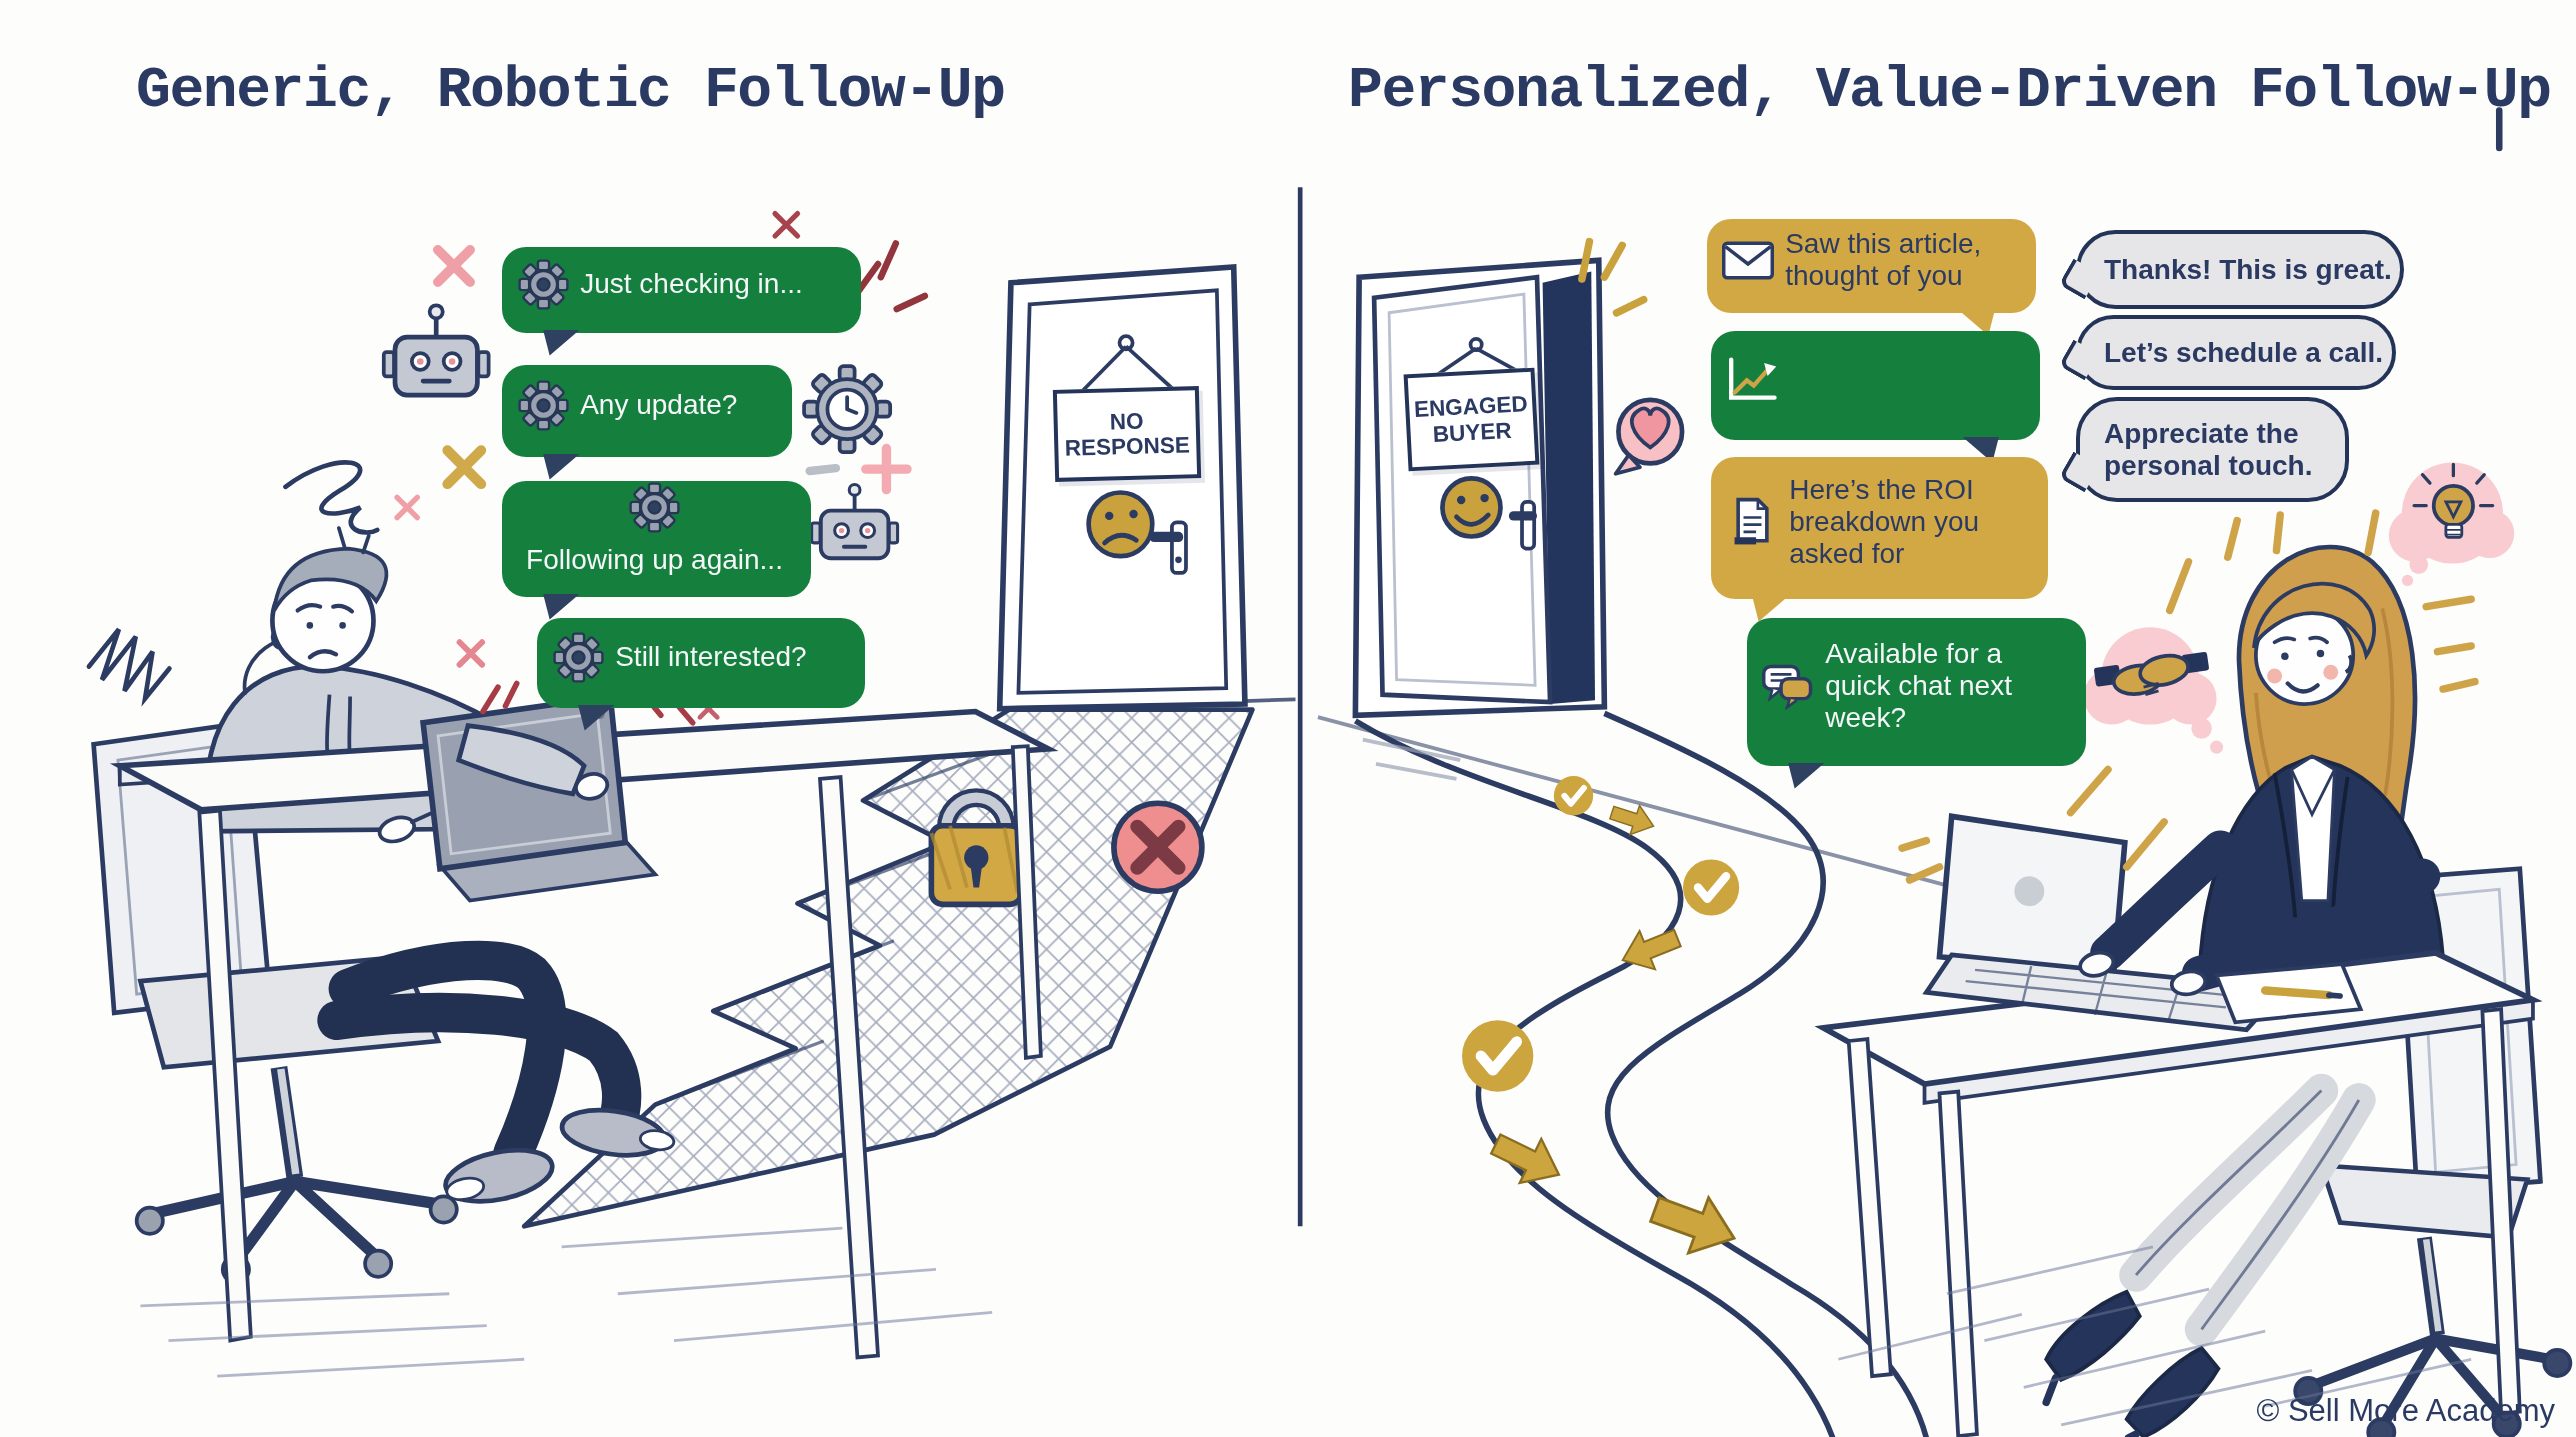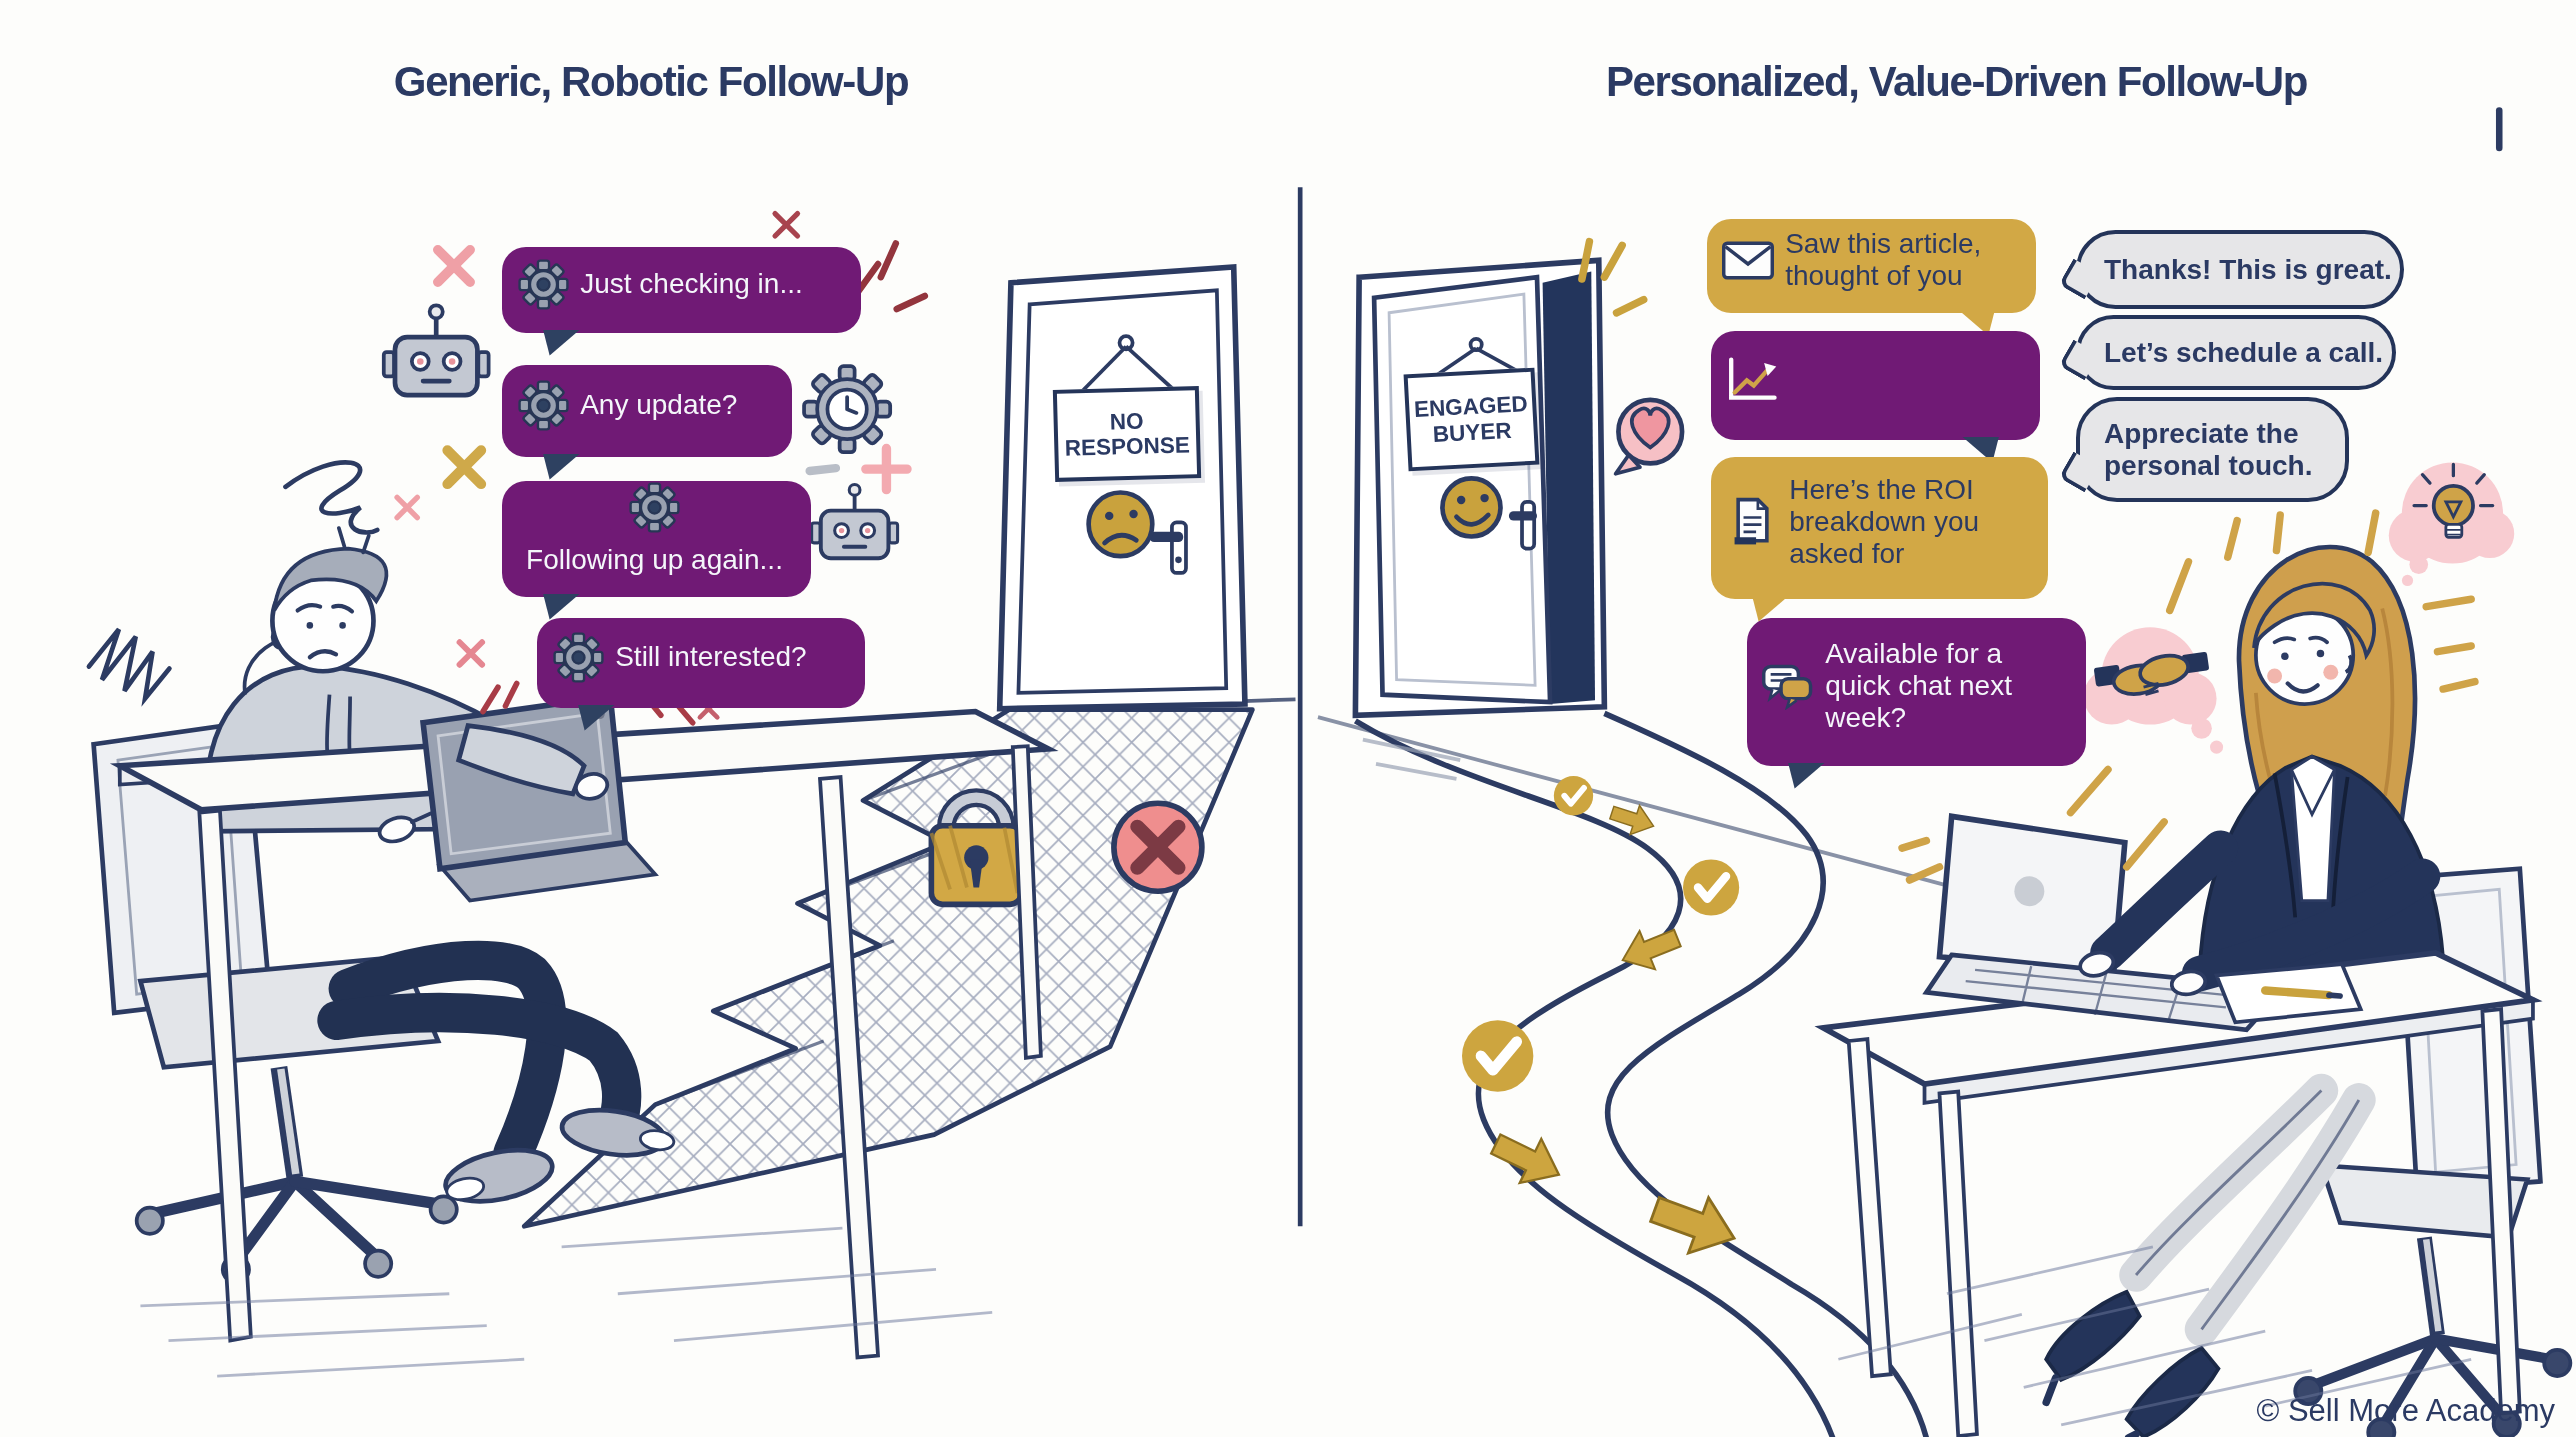--- a/index.html
+++ b/index.html
@@ -1,27 +1,27 @@
 <!DOCTYPE html>
 <html style="font-size:15px"><head>
 <meta charset="utf-8">
 <style>
   html,body{margin:0;padding:0;background:#fdfdfb;}
   body{width:2576px;height:1438px;overflow:hidden;font-family:"Liberation Sans",sans-serif;}
   .canvas{position:relative;width:2576px;height:1438px;background:#fdfdfb;}
   svg.art{position:absolute;left:0;top:0;}
 
-  .panel-title{position:absolute;top:58px;text-align:center;font-size:42px;font-weight:700;
-    color:#2b3a63;letter-spacing:-1.4px;}
+  .panel-title{position:absolute;top:58px;text-align:left;font-size:58px;font-weight:700;
+    color:#2b3a63;letter-spacing:-1.4px;font-family:Liberation Mono, monospace;}
 
   
   .msg{position:absolute;display:flex;align-items:center;gap:11.2px;padding:0 19px 12px 15px;
     border-radius:24px;font-size:28px;line-height:1.15;box-sizing:border-box;}
   .msg .txt{flex:1;}
-  .navy{background:#701a75;color:#f4f6fa;}
+  .navy{background:#15803d;color:#f4f6fa;}
   .goldb{background:#d2a845;color:#2b3a63;font-weight:400;}
   .msg::after{content:"";position:absolute;width:37px;height:26px;bottom:-22.5px;}
   .navy.tail-bl::after,.navy.tail-br::after{background:#2e4161;}
   .goldb.tail-bl::after,.goldb.tail-br::after{background:#d2a845;}
   .tail-bl::after{left:41px;clip-path:polygon(0 0,100% 0,18% 100%);}
   .tail-br::after{right:41px;clip-path:polygon(0 0,100% 0,82% 100%);}
   .icon-box{width:52px;height:52px;flex:0 0 auto;display:flex;align-items:center;justify-content:center;}
 
   
   .reply{position:absolute;display:flex;align-items:center;background:#e6e6e8;

